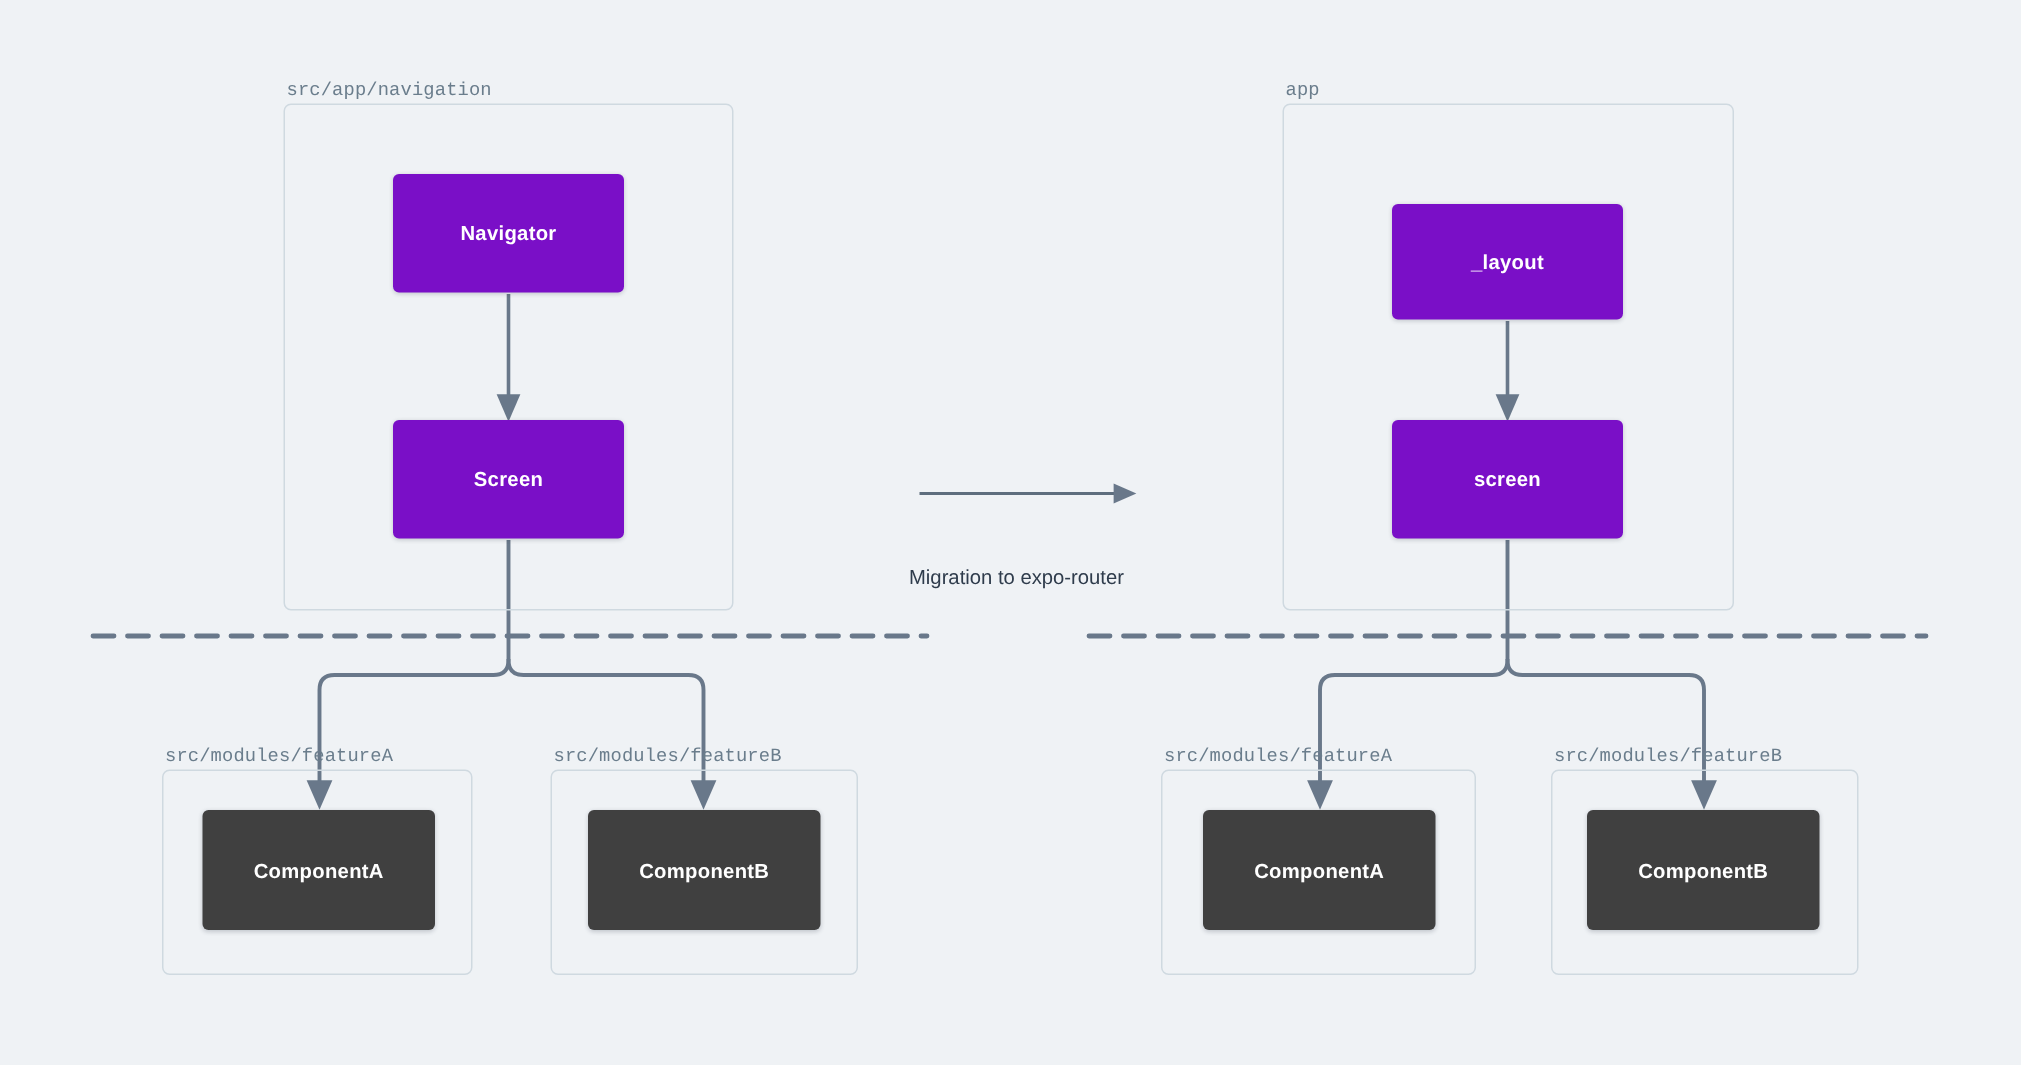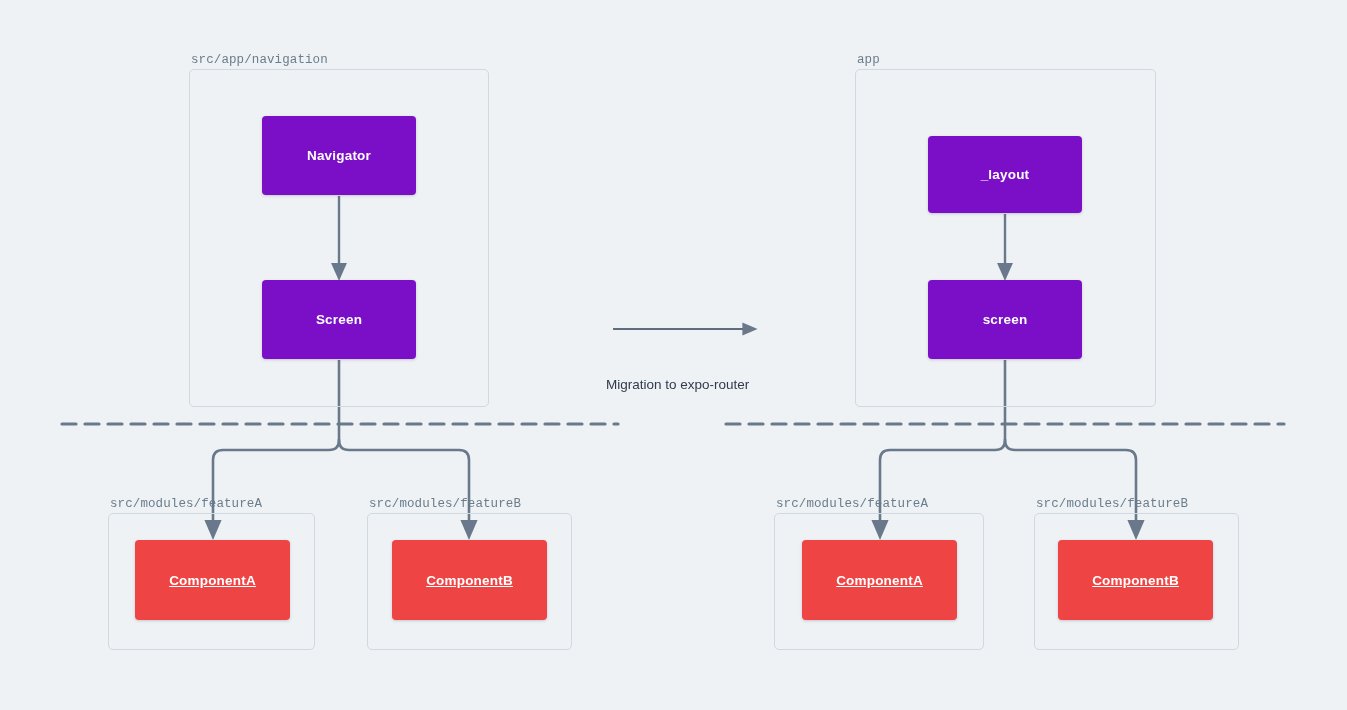--- a/index.html
+++ b/index.html
@@ -51,21 +51,21 @@
     display: flex;
     align-items: center;
     justify-content: center;
     color: #ffffff;
     font-size: 13.5px;
     font-weight: 700;
     letter-spacing: .2px;
     box-shadow: 0 1px 3px rgba(40,50,70,.22);
   }
   .node.purple { background: #7a0fc7; }
-  .node.blue   { background: #ef4444; text-decoration: underline; }
+  .node.blue   { background: #404040; }
   .edge-label {
     position: absolute;
     font-size: 13.5px;
     color: #2f3c4c;
     white-space: nowrap;
   }
 </style>
 </head>
 <body>
 

